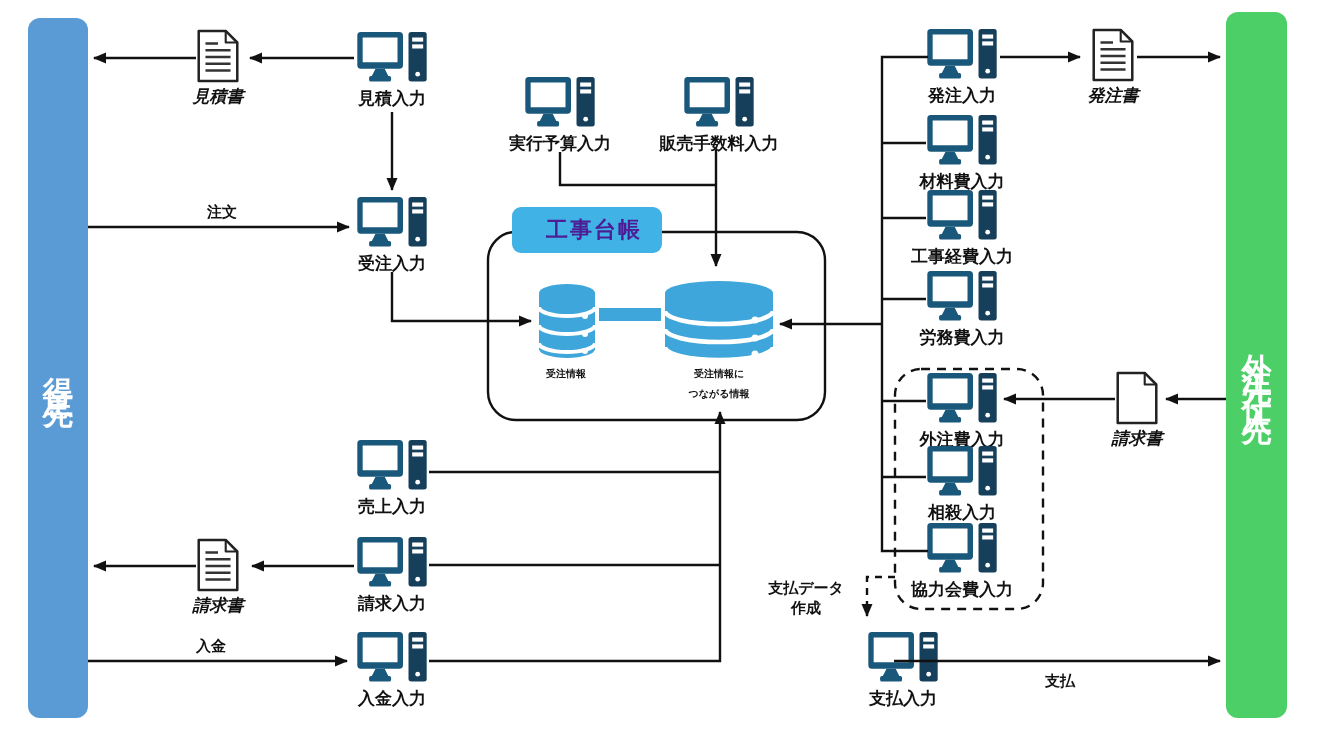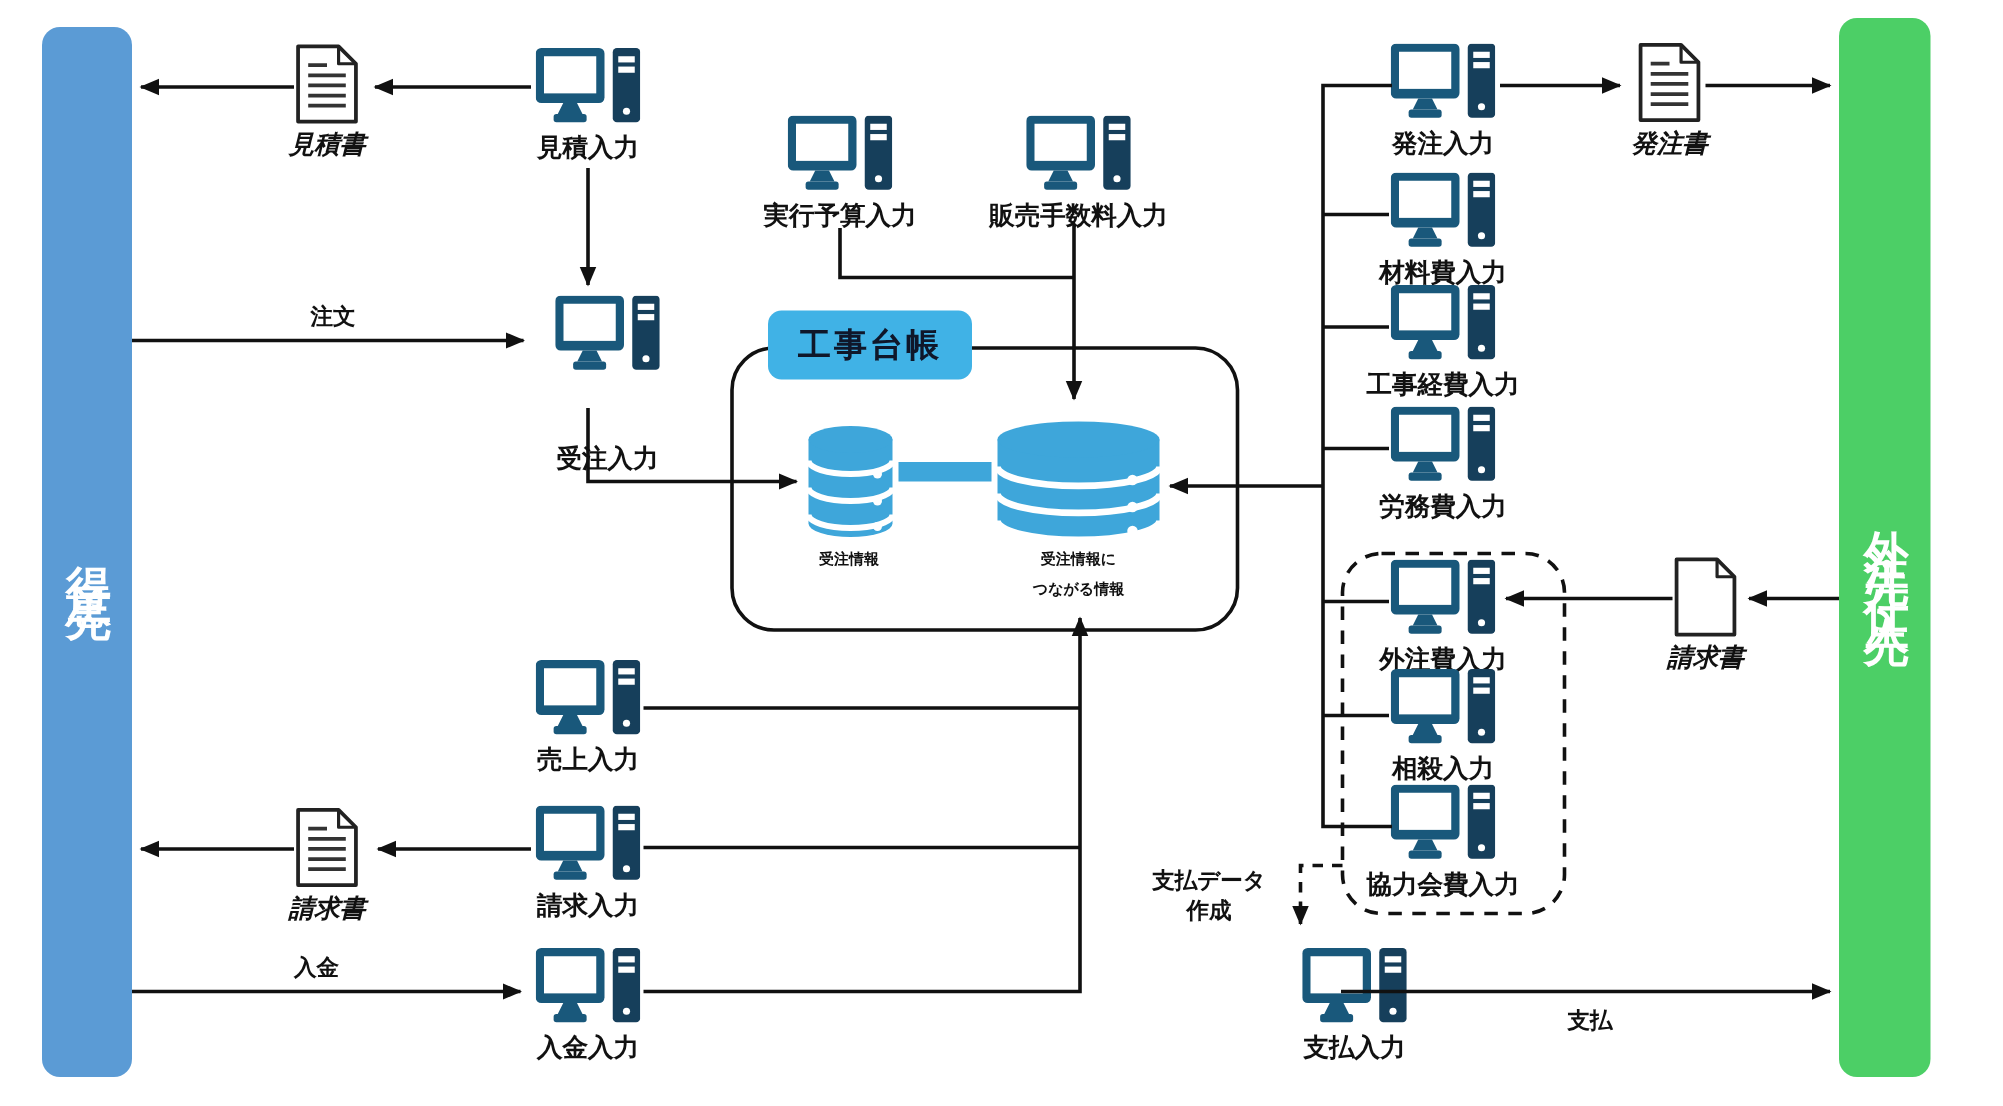--- a/index.html
+++ b/index.html
@@ -18,21 +18,21 @@
   #shape-layer{z-index:1;}
   #line-layer{z-index:3;}
   .node{position:absolute;z-index:2;width:150px;display:flex;flex-direction:column;align-items:center;}
   .pc{width:72px;height:55px;}
   .nlabel{margin-top:2px;font-size:17px;font-weight:bold;line-height:19px;white-space:nowrap;text-align:center;}
   .doc{position:absolute;z-index:2;width:110px;display:flex;flex-direction:column;align-items:center;}
   .docsvg{width:44px;height:54px;}
   .doc .nlabel{margin-top:4px;font-style:italic;}
   .badge{
     position:absolute;z-index:2;left:512px;top:207px;width:136px;height:46px;background:#40b2e6;border-radius:9px;
-    display:flex;align-items:center;justify-content:center;color:#0f172a;font-weight:bold;font-size:22px;letter-spacing:2px;
+    display:flex;align-items:center;justify-content:center;color:#4c1d95;font-weight:bold;font-size:22px;letter-spacing:2px;padding-left:14px;
   }
   .dbsvg{position:absolute;z-index:2;}
   .db-link{position:absolute;z-index:2;left:599px;top:308px;width:62px;height:13px;background:#3ea6da;}
   .dblabel{position:absolute;z-index:2;font-size:10px;font-weight:bold;line-height:20px;text-align:center;}
   .flowlabel{position:absolute;z-index:2;font-size:15px;font-weight:bold;line-height:20px;text-align:center;white-space:nowrap;}
 </style>
 </head>
 <body>
 
 <div id="canvas">
@@ -107,21 +107,21 @@
     <div>受注情報に</div>
     <div>つながる情報</div>
   </div>
 
   <div class="node" style="left:317px;top:32px;">
     <svg class="pc" viewBox="0 0 76 60">
         <use href="#pcicon"></use>
       </svg>
     <div class="nlabel">見積入力</div>
   </div>
-  <div class="node" style="left:330px;top:197px;gap:42px;">
+  <div class="node" style="left:317px;top:197px;">
     <svg class="pc" viewBox="0 0 76 60">
         <use href="#pcicon"></use>
       </svg>
     <div class="nlabel">受注入力</div>
   </div>
   <div class="node" style="left:485px;top:77px;">
     <svg class="pc" viewBox="0 0 76 60">
         <use href="#pcicon"></use>
       </svg>
     <div class="nlabel">実行予算入力</div>

